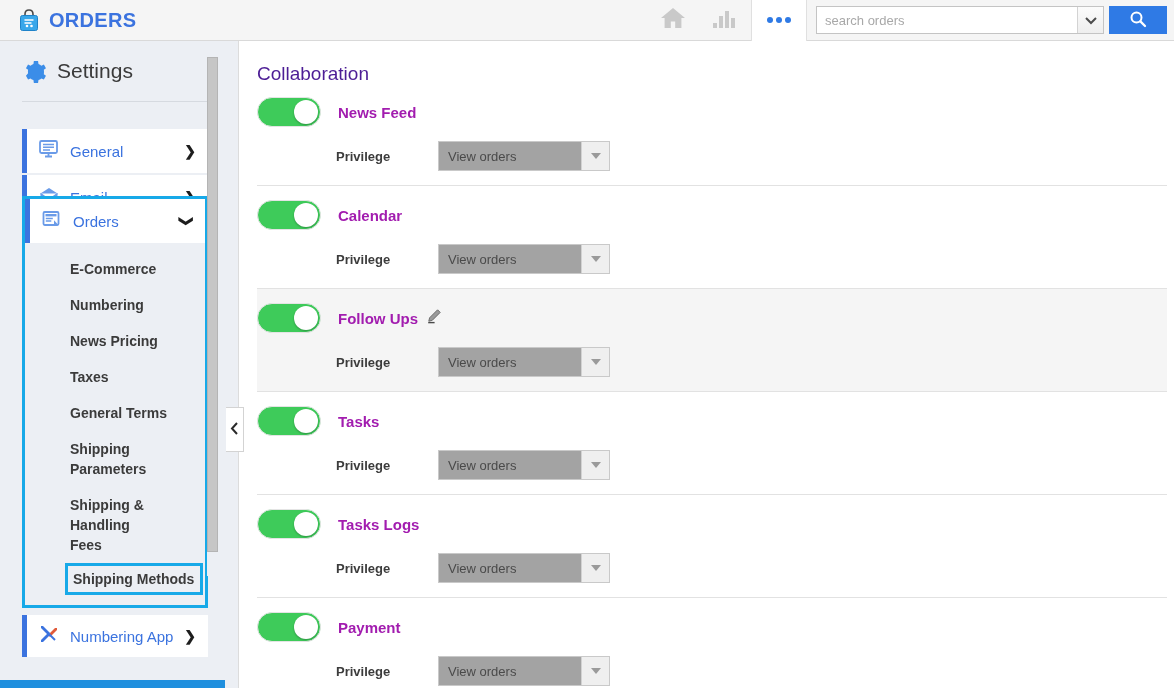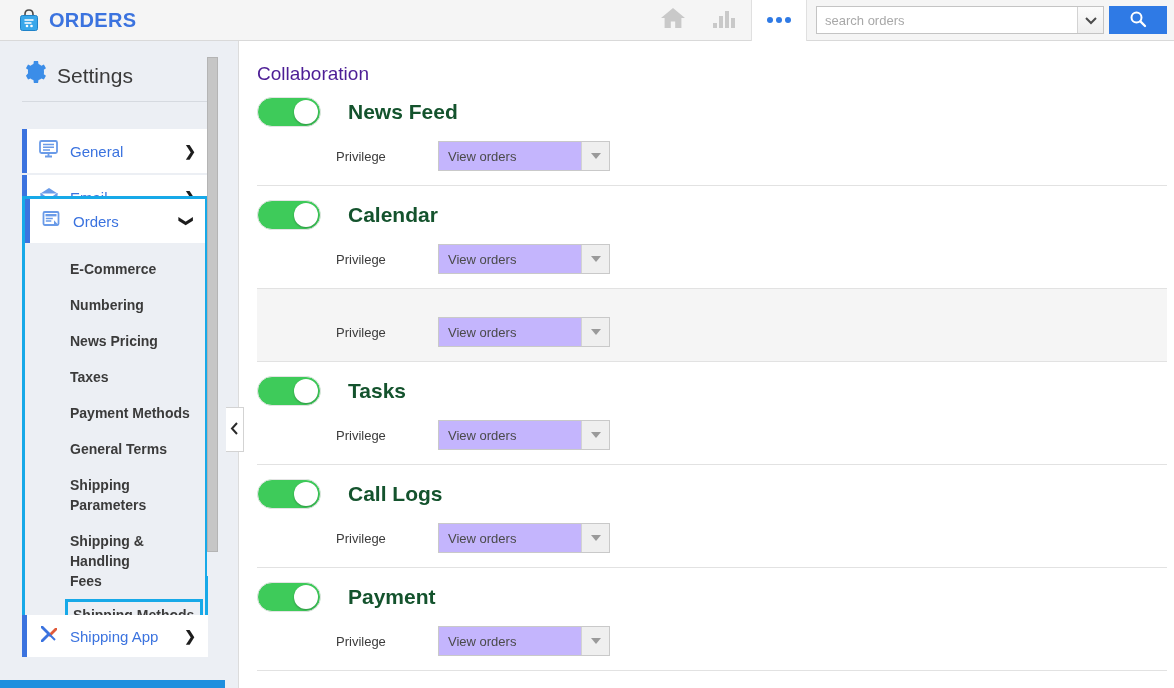--- a/index.html
+++ b/index.html
@@ -83,21 +83,21 @@
   }
 
   
   #sidebar {
     position: absolute; top: 41px; left: 0;
     width: 239px; height: 647px;
     background: #eceff4;
     border-right: 1px solid #dcdcdc;
   }
   #settings-head {
-    display: flex; align-items: flex-end; gap: 10px;
+    display: flex; align-items: flex-start; gap: 10px;
     padding: 18px 0 0 22px;
   }
   #settings-title { font-size: 21px; color: #3a3a3a; }
   #settings-rule {
     margin: 13px 22px 0 22px;
     height: 1px; background: #d6dae0;
   }
 
   .nav-scroll {
     position: absolute; top: 88px; left: 0;
@@ -228,37 +228,37 @@
     cursor: pointer;
   }
   .toggle .knob {
     position: absolute; top: 2px; right: 2px;
     width: 24px; height: 24px; border-radius: 50%;
     background: #fff;
     box-shadow: 0 1px 2px rgba(0,0,0,.28);
   }
 
   .feature-name {
-    margin-left: 27px;
-    font-size: 21px; font-weight: bold; color: #14532d;
+    margin-left: 17px;
+    font-size: 15px; font-weight: bold; color: #a21caf;
   }
   .pencil-icon { margin-left: 8px; cursor: pointer; }
 
   .privilege-line {
     display: flex; align-items: center;
     margin-top: 14px; padding-left: 79px;
   }
   .privilege-label {
-    font-size: 13px; font-weight: normal; color: #3c3c3c;
+    font-size: 13px; font-weight: bold; color: #3c3c3c;
     width: 102px;
   }
   .select {
     display: flex; height: 30px;
     border: 1px solid #c9c9c9;
-    background: #c4b5fd;
+    background: #a3a3a3;
     width: 172px;
     cursor: pointer;
   }
   .select .val {
     flex: 1; display: flex; align-items: center;
     padding-left: 9px; font-size: 13px; color: #4a4a4a;
   }
   .select .arrow {
     width: 28px;
     border-left: 1px solid #d2d2d2;
@@ -394,38 +394,37 @@
         </svg>
       </span>
       <span class="nav-label">Orders</span>
       <span class="chev" style="transform:rotate(90deg)">❯</span>
     </div>
     <div id="subnav">
       <div class="subnav-item">E-Commerce</div>
       <div class="subnav-item">Numbering</div>
       <div class="subnav-item">News Pricing</div>
       <div class="subnav-item">Taxes</div>
-      <div class="subnav-item">Payment Methods</div>
       <div class="subnav-item">General Terms</div>
       <div class="subnav-item" style="width:118px">Shipping Parameters</div>
       <div class="subnav-item" style="width:118px">Shipping &amp; Handling Fees</div>
       <div class="subnav-item selected">Shipping Methods</div>
     </div>
   </div>
 
   <div id="nav-customize">
     <span>
       <svg width="22" height="20" viewBox="0 0 22 20">
         <path d="M3 4l7 7 2-2-7-7H3z" fill="#3b73df"></path>
         <path d="M17 4l-7 7 2 2 7-7V4z" fill="#e05a3a"></path>
         <path d="M3 16l7-7 2 2-7 7H3z" fill="#3b73df"></path>
         <path d="M17 16l-7-7" stroke="#3b73df" stroke-width="2"></path>
       </svg>
     </span>
-    <span class="nav-label">Shipping App</span>
+    <span class="nav-label">Numbering App</span>
     <span class="chev">❯</span>
   </div>
 
   <div id="sidebar-track"></div>
   <div id="sidebar-scrollbar"></div>
 
   <div id="scroll-top-btn">
     
   </div>
 </div>
@@ -471,20 +470,32 @@
       <div class="select">
         <span class="val">View orders</span>
         <span class="arrow">
             <i class="tri-down"></i>
           </span>
       </div>
     </div>
   </div>
 
   <div class="feature-row highlight">
+    <div class="row-head">
+      <div class="toggle">
+          <span class="knob"></span>
+        </div>
+      <span class="feature-name">Follow Ups</span>
+      <span class="pencil-icon">
+        <svg width="16" height="16" viewBox="0 0 16 16">
+          <path d="M11.6 1.8l2.6 2.6-8 8-3.4.8.8-3.4z" fill="#9a9a9a" stroke="#6e6e6e" stroke-width="1"></path>
+          <path d="M2.2 14.6h6.4" stroke="#4a4a4a" stroke-width="1.4"></path>
+        </svg>
+      </span>
+    </div>
     <div class="privilege-line">
       <span class="privilege-label">Privilege</span>
       <div class="select">
         <span class="val">View orders</span>
         <span class="arrow">
             <i class="tri-down"></i>
           </span>
       </div>
     </div>
   </div>
@@ -505,21 +516,21 @@
           </span>
       </div>
     </div>
   </div>
 
   <div class="feature-row">
     <div class="row-head">
       <div class="toggle">
           <span class="knob"></span>
         </div>
-      <span class="feature-name">Call Logs</span>
+      <span class="feature-name">Tasks Logs</span>
     </div>
     <div class="privilege-line">
       <span class="privilege-label">Privilege</span>
       <div class="select">
         <span class="val">View orders</span>
         <span class="arrow">
             <i class="tri-down"></i>
           </span>
       </div>
     </div>

